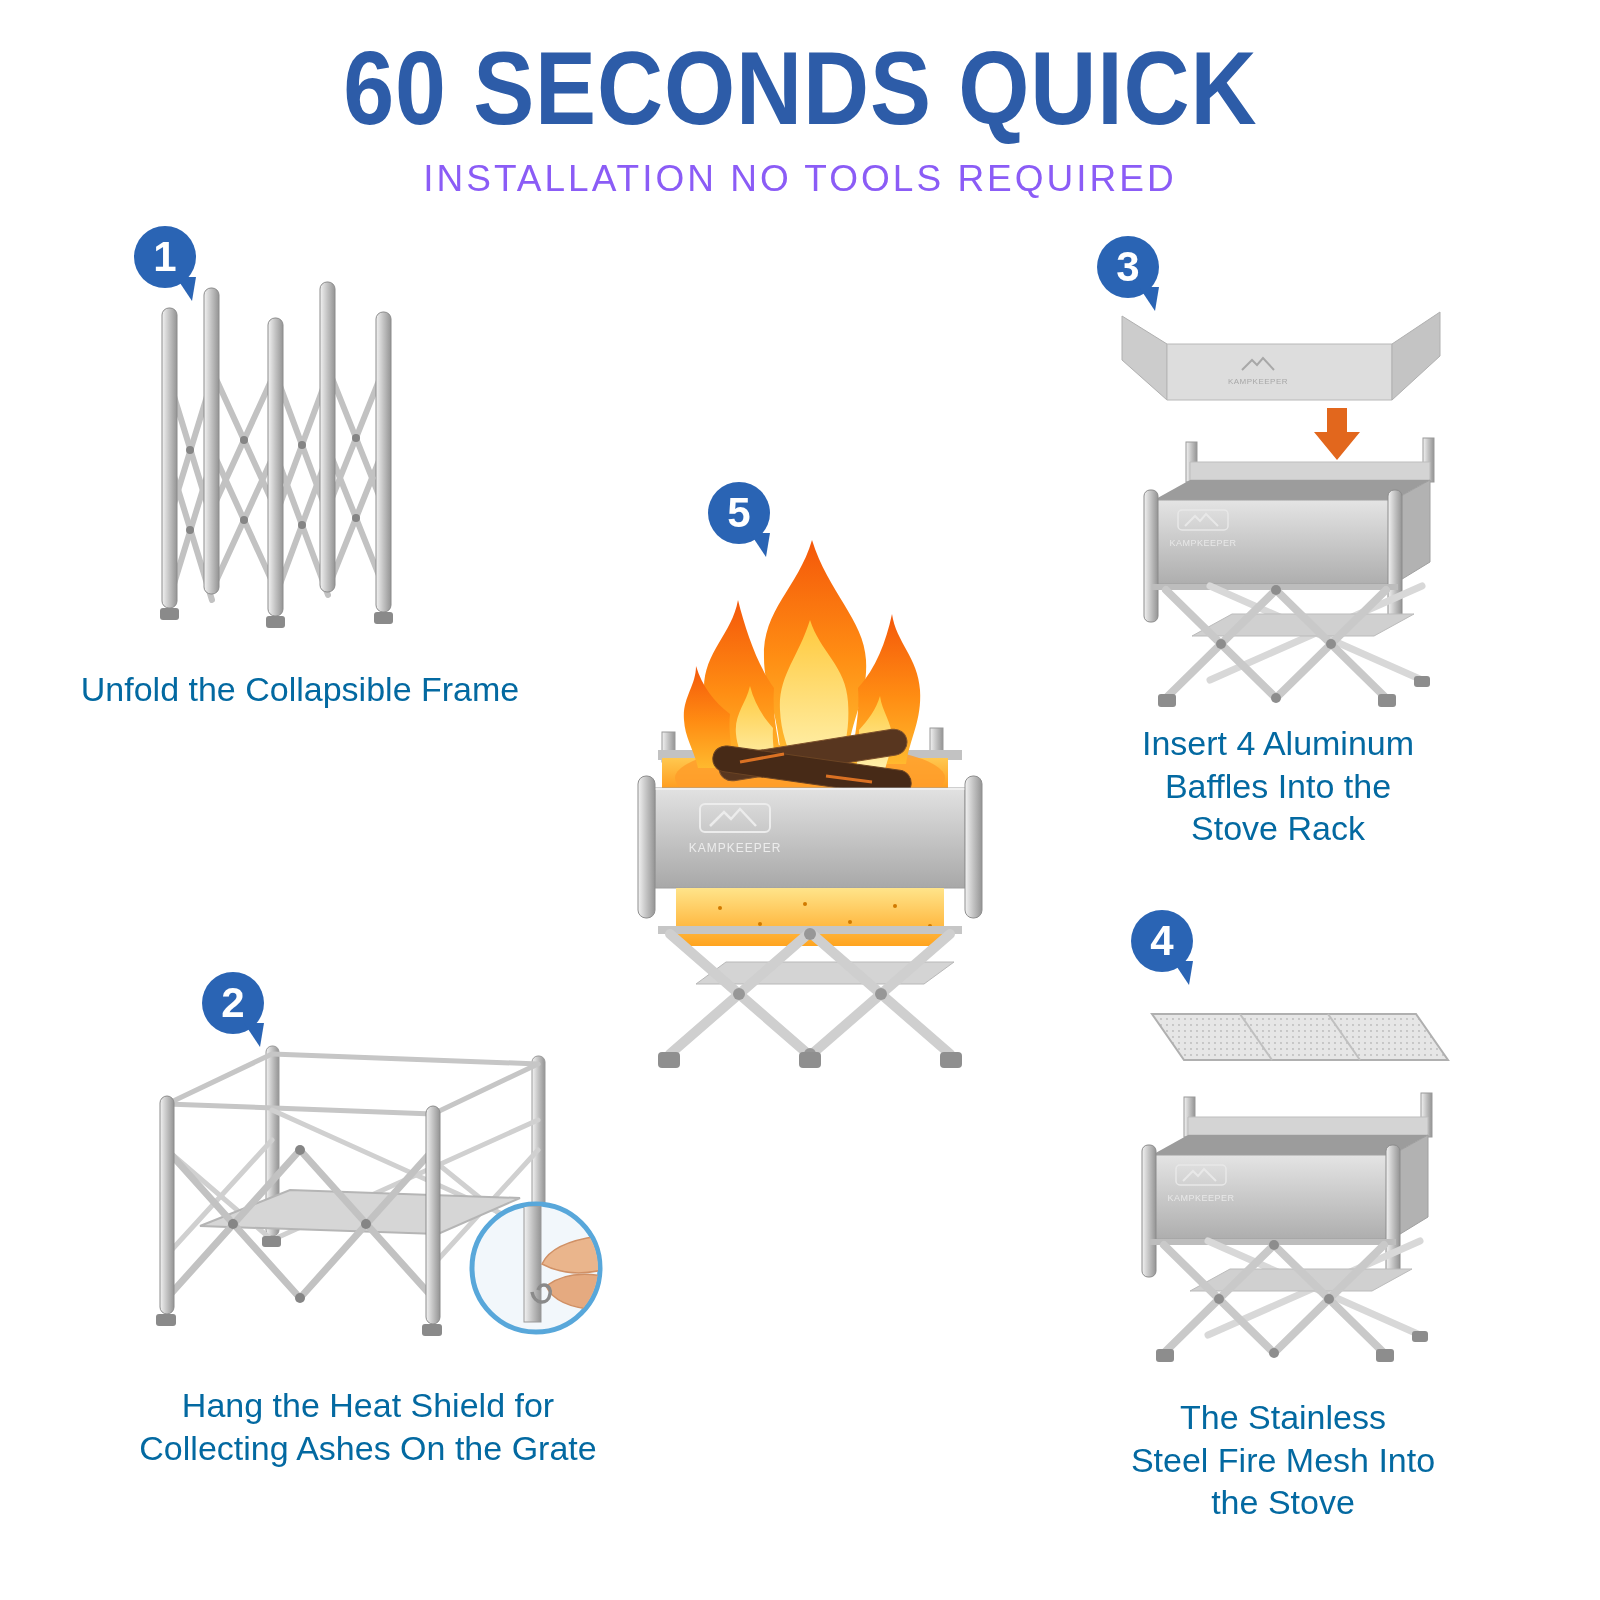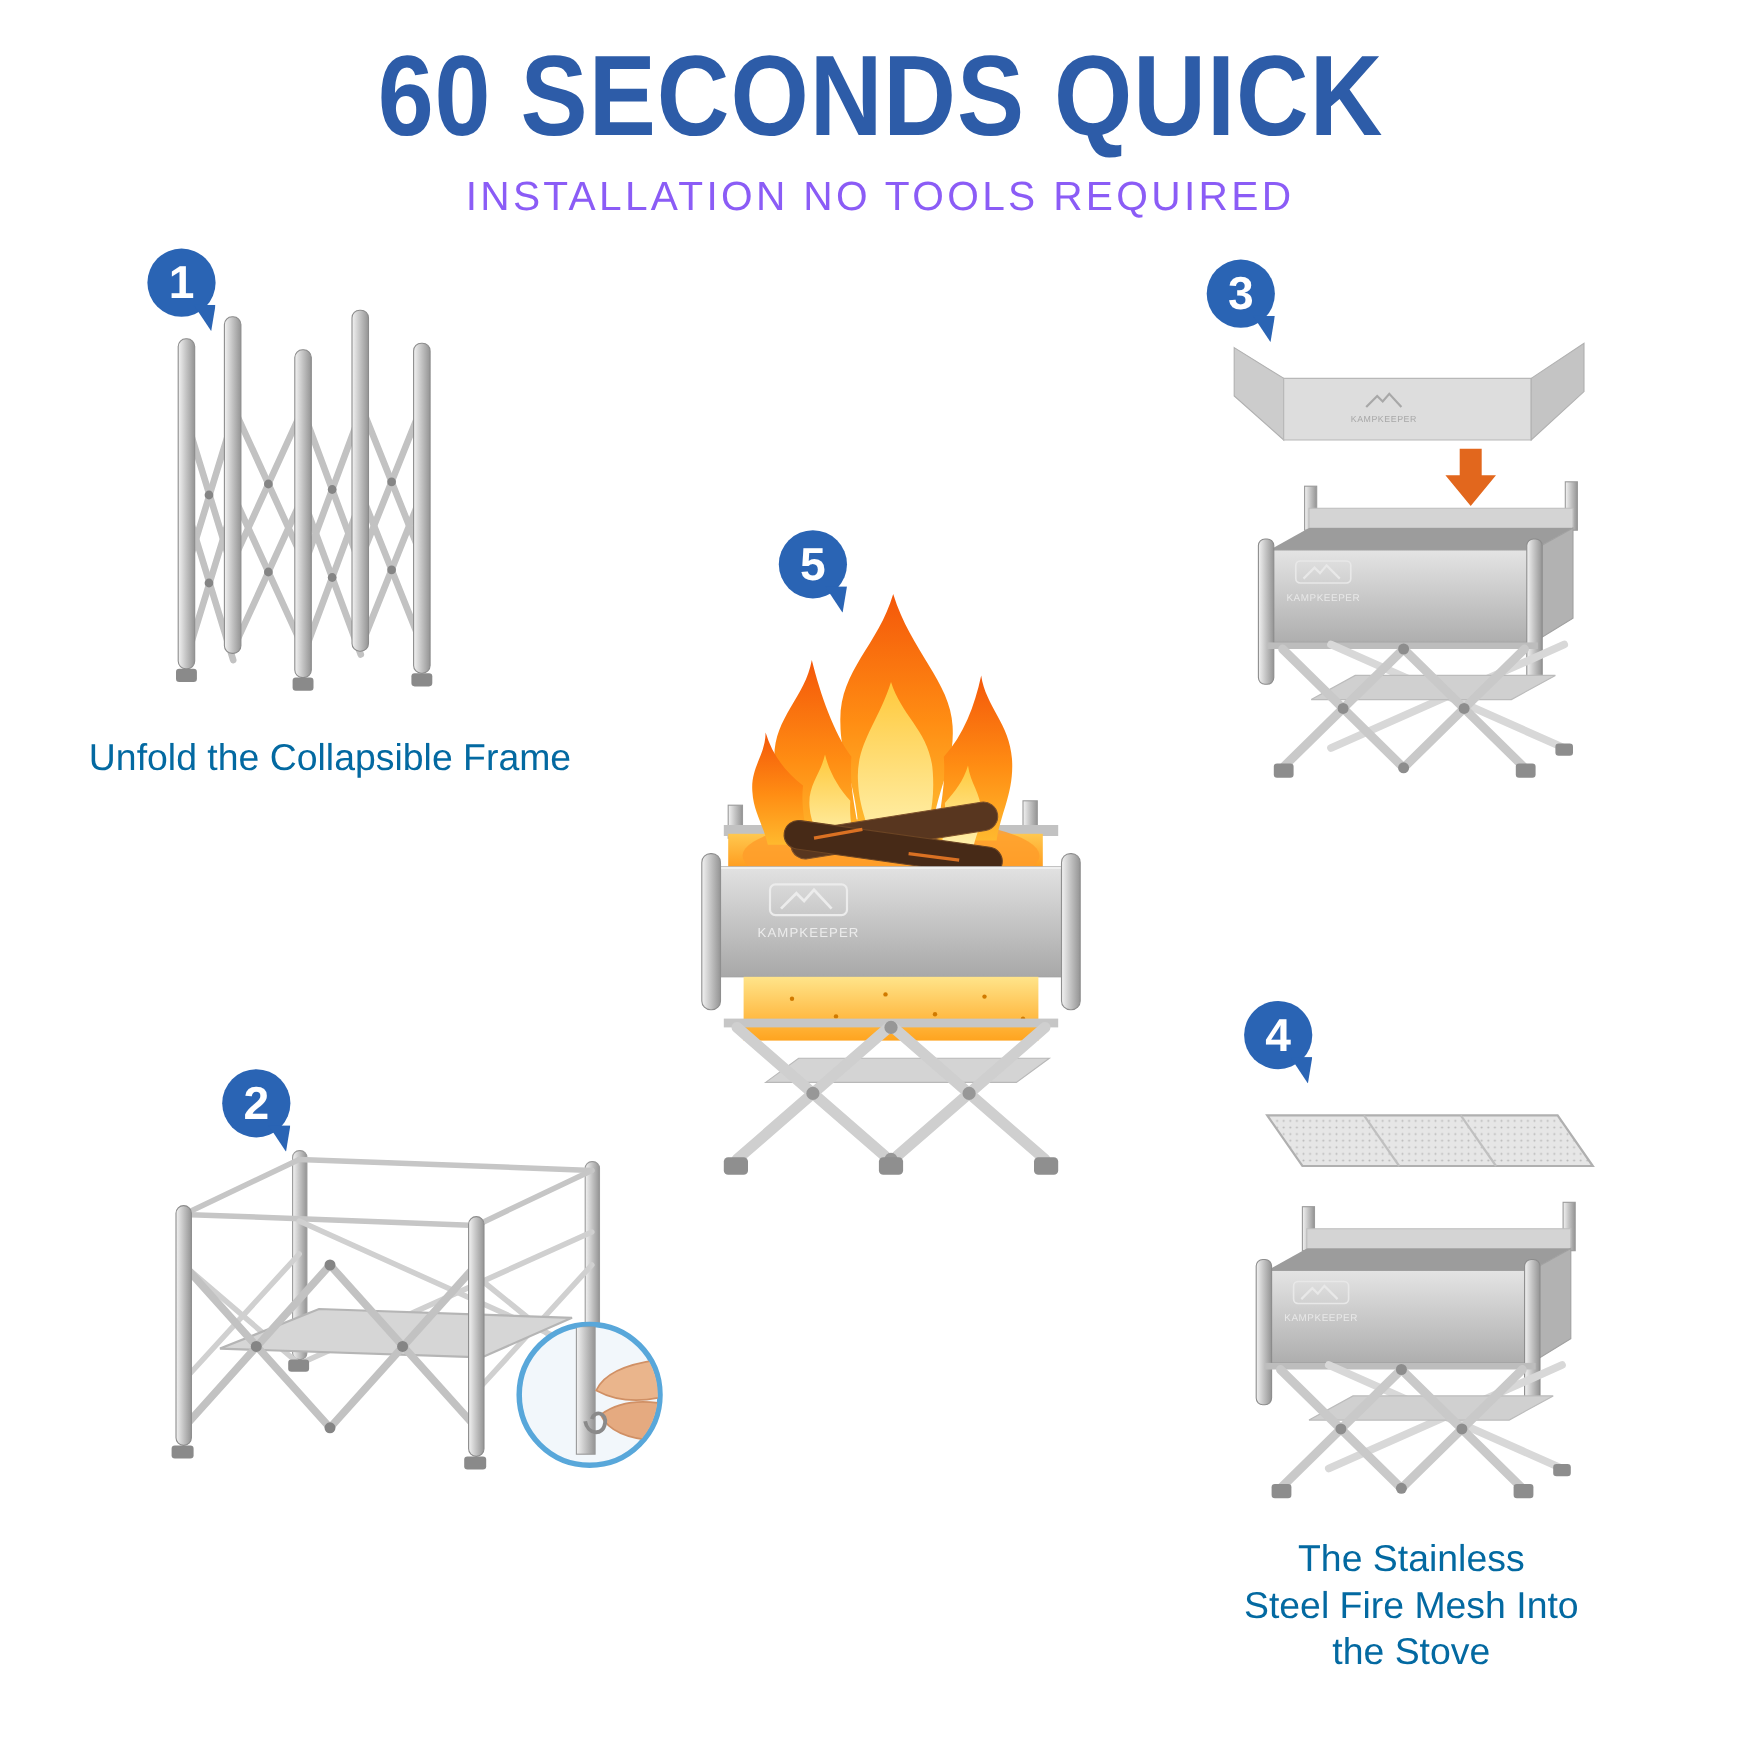--- a/index.html
+++ b/index.html
@@ -169,20 +169,22 @@
         <circle cx="398" cy="238" r="64" fill="#f2f7fb" stroke="#58a7da" stroke-width="5"></circle>
         <g clip-path="url(#s2-lens)">
           <rect x="386" y="176" width="17" height="116" fill="url(#s2-metal)" stroke="#999999"></rect>
           <path d="M462 206 q -48 6 -58 28 q 26 14 60 6 Z" fill="#eab58c" stroke="#d09065" stroke-width="1.5"></path>
           <path d="M462 280 q -44 -2 -54 -24 q 22 -16 56 -10 Z" fill="#e5aa80" stroke="#d09065" stroke-width="1.5"></path>
           <path d="M394 262 c 2 12, 16 14, 18 2 c 2 -9, -9 -13, -12 -4" fill="none" stroke="#8a8a8a" stroke-width="3.5"></path>
         </g>
       </g>
     </svg>
   </div>
+  <div class="caption" style="left:68px;top:1384px;width:600px;">Hang the Heat Shield for
+Collecting Ashes On the Grate</div>
 
   <div class="illus" style="left:1092px;top:294px;">
     <svg width="370" height="430" viewBox="0 0 370 430">
       <defs>
         <linearGradient id="s3-metal" x1="0" y1="0" x2="1" y2="0">
           <stop offset="0" stop-color="#f2f2f2"></stop>
             <stop offset="0.5" stop-color="#c2c2c2"></stop>
             <stop offset="1" stop-color="#949494"></stop>
         </linearGradient>
         <linearGradient id="s3-panel" x1="0" y1="0" x2="0" y2="1">
@@ -235,20 +237,23 @@
             <circle cx="184" cy="404" r="5"></circle>
         </g>
         <g fill="#8d8d8d">
           <rect x="66" y="400" width="18" height="13" rx="3"></rect>
           <rect x="286" y="400" width="18" height="13" rx="3"></rect>
           <rect x="322" y="382" width="16" height="11" rx="3"></rect>
         </g>
       </g>
     </svg>
   </div>
+  <div class="caption" style="left:1058px;top:722px;width:440px;">Insert 4 Aluminum
+Baffles Into the
+Stove Rack</div>
 
   <div class="illus" style="left:1086px;top:998px;">
     <svg width="380" height="400" viewBox="0 0 380 400">
       <defs>
         <linearGradient id="s4-metal" x1="0" y1="0" x2="1" y2="0">
           <stop offset="0" stop-color="#f2f2f2"></stop>
             <stop offset="0.5" stop-color="#c2c2c2"></stop>
             <stop offset="1" stop-color="#949494"></stop>
         </linearGradient>
         <linearGradient id="s4-panel" x1="0" y1="0" x2="0" y2="1">

